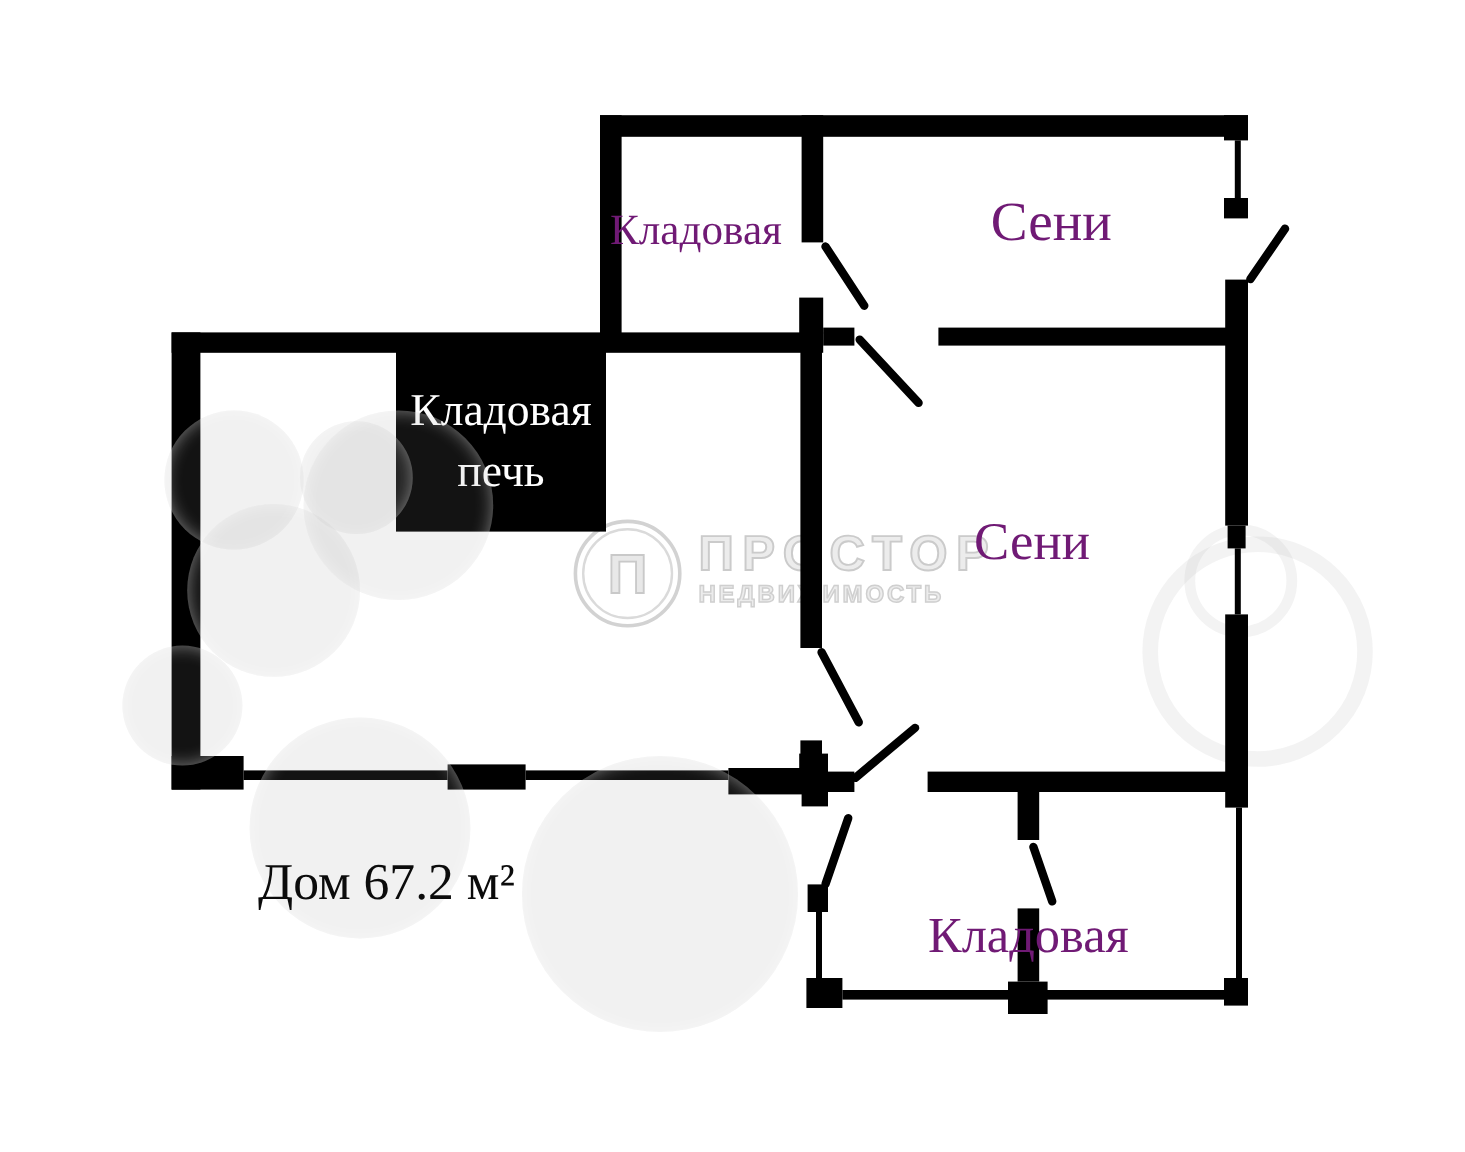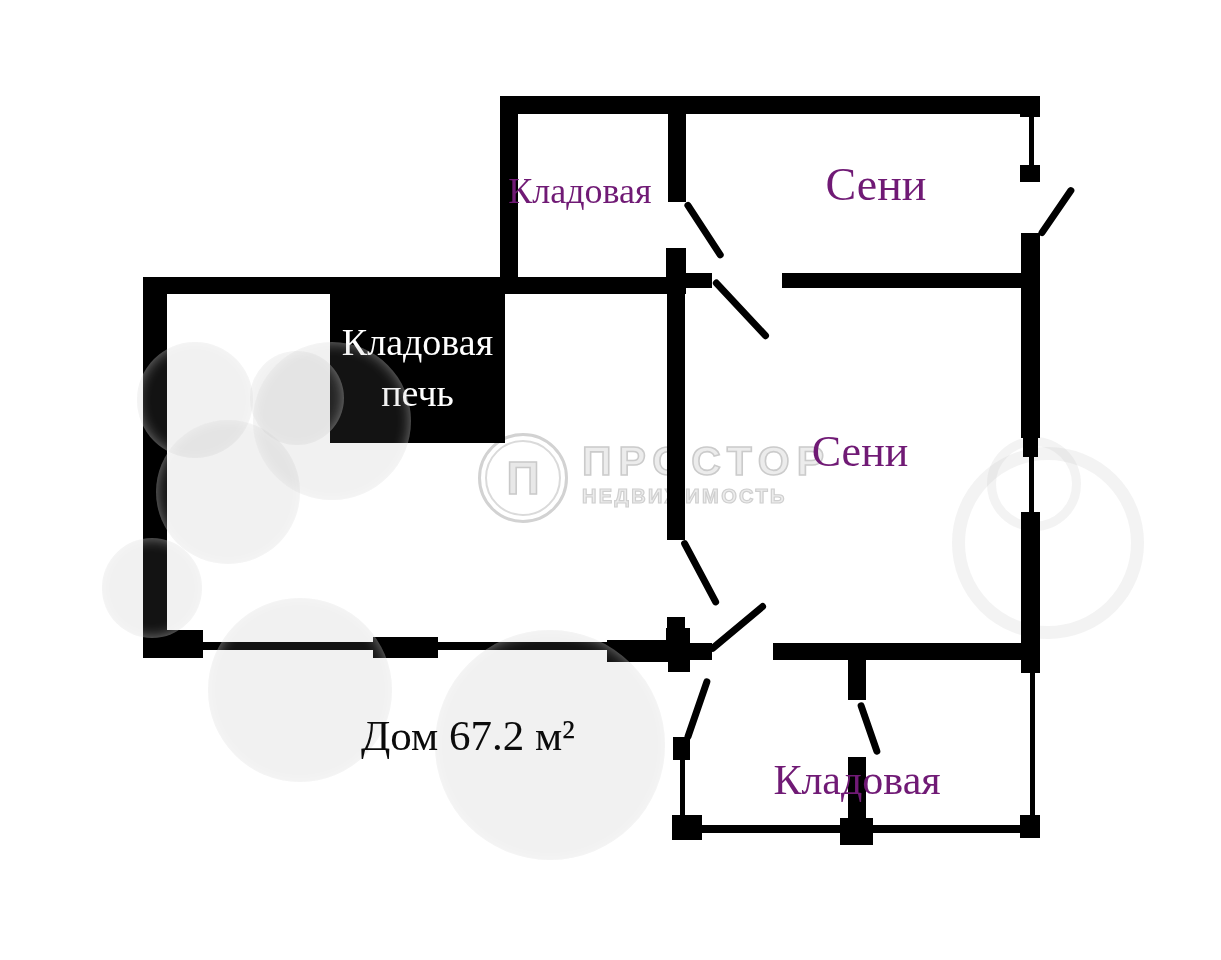--- a/index.html
+++ b/index.html
@@ -25,21 +25,21 @@
   
   .wall,.winline,.door,.stove{position:absolute;background:#000;z-index:2;}
   .door{height:7px;border-radius:4px;transform-origin:0 50%;}
   .stove{display:flex;flex-direction:column;align-items:center;justify-content:center;}
   .stove div{color:#fff;font-size:38px;line-height:1.35;z-index:4;}
   
   .blob{position:absolute;border-radius:50%;background:rgba(150,150,150,0.13);
         box-shadow:inset 0 0 14px rgba(255,255,255,0.45);z-index:3;}
   
   .lbl{position:absolute;color:#701a75;text-align:center;z-index:4;white-space:nowrap;}
-  .note{position:absolute;left:215px;top:710px;width:360px;text-align:right;
+  .note{position:absolute;left:215px;top:710px;width:360px;text-align:left;
         font-size:43px;line-height:1.22;color:#0b0b0b;z-index:4;}
 </style>
 </head>
 <body>
 
 <div id="stage">
 
   <div class="wm-under ring" style="left:987px;top:437px;width:76px;height:76px;"></div>
   <div class="wm-under ring" style="left:952px;top:447px;width:166px;height:166px;border-width:13px;"></div>
 

